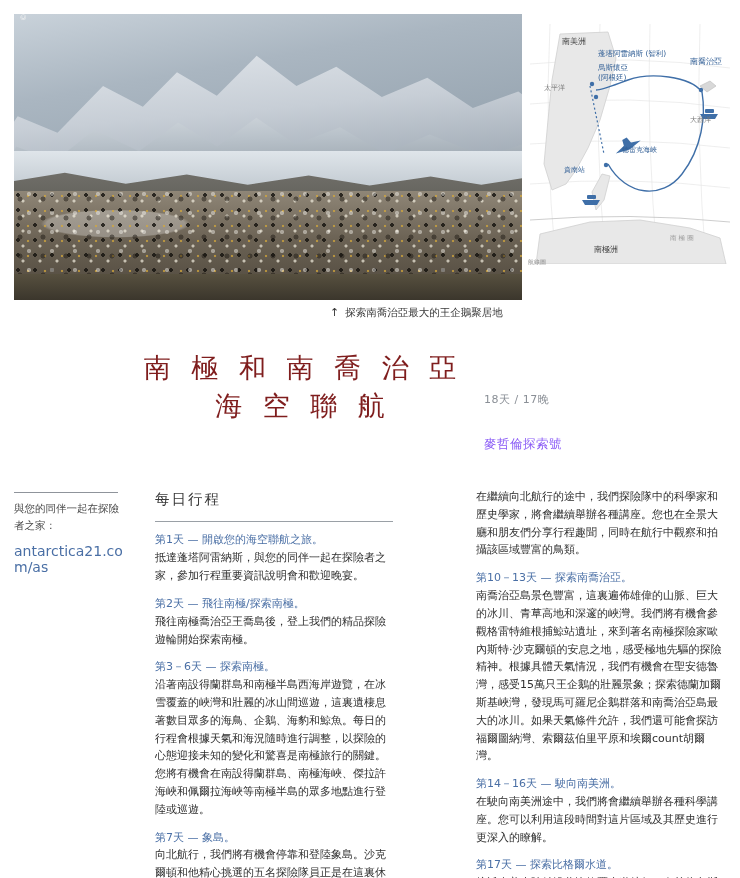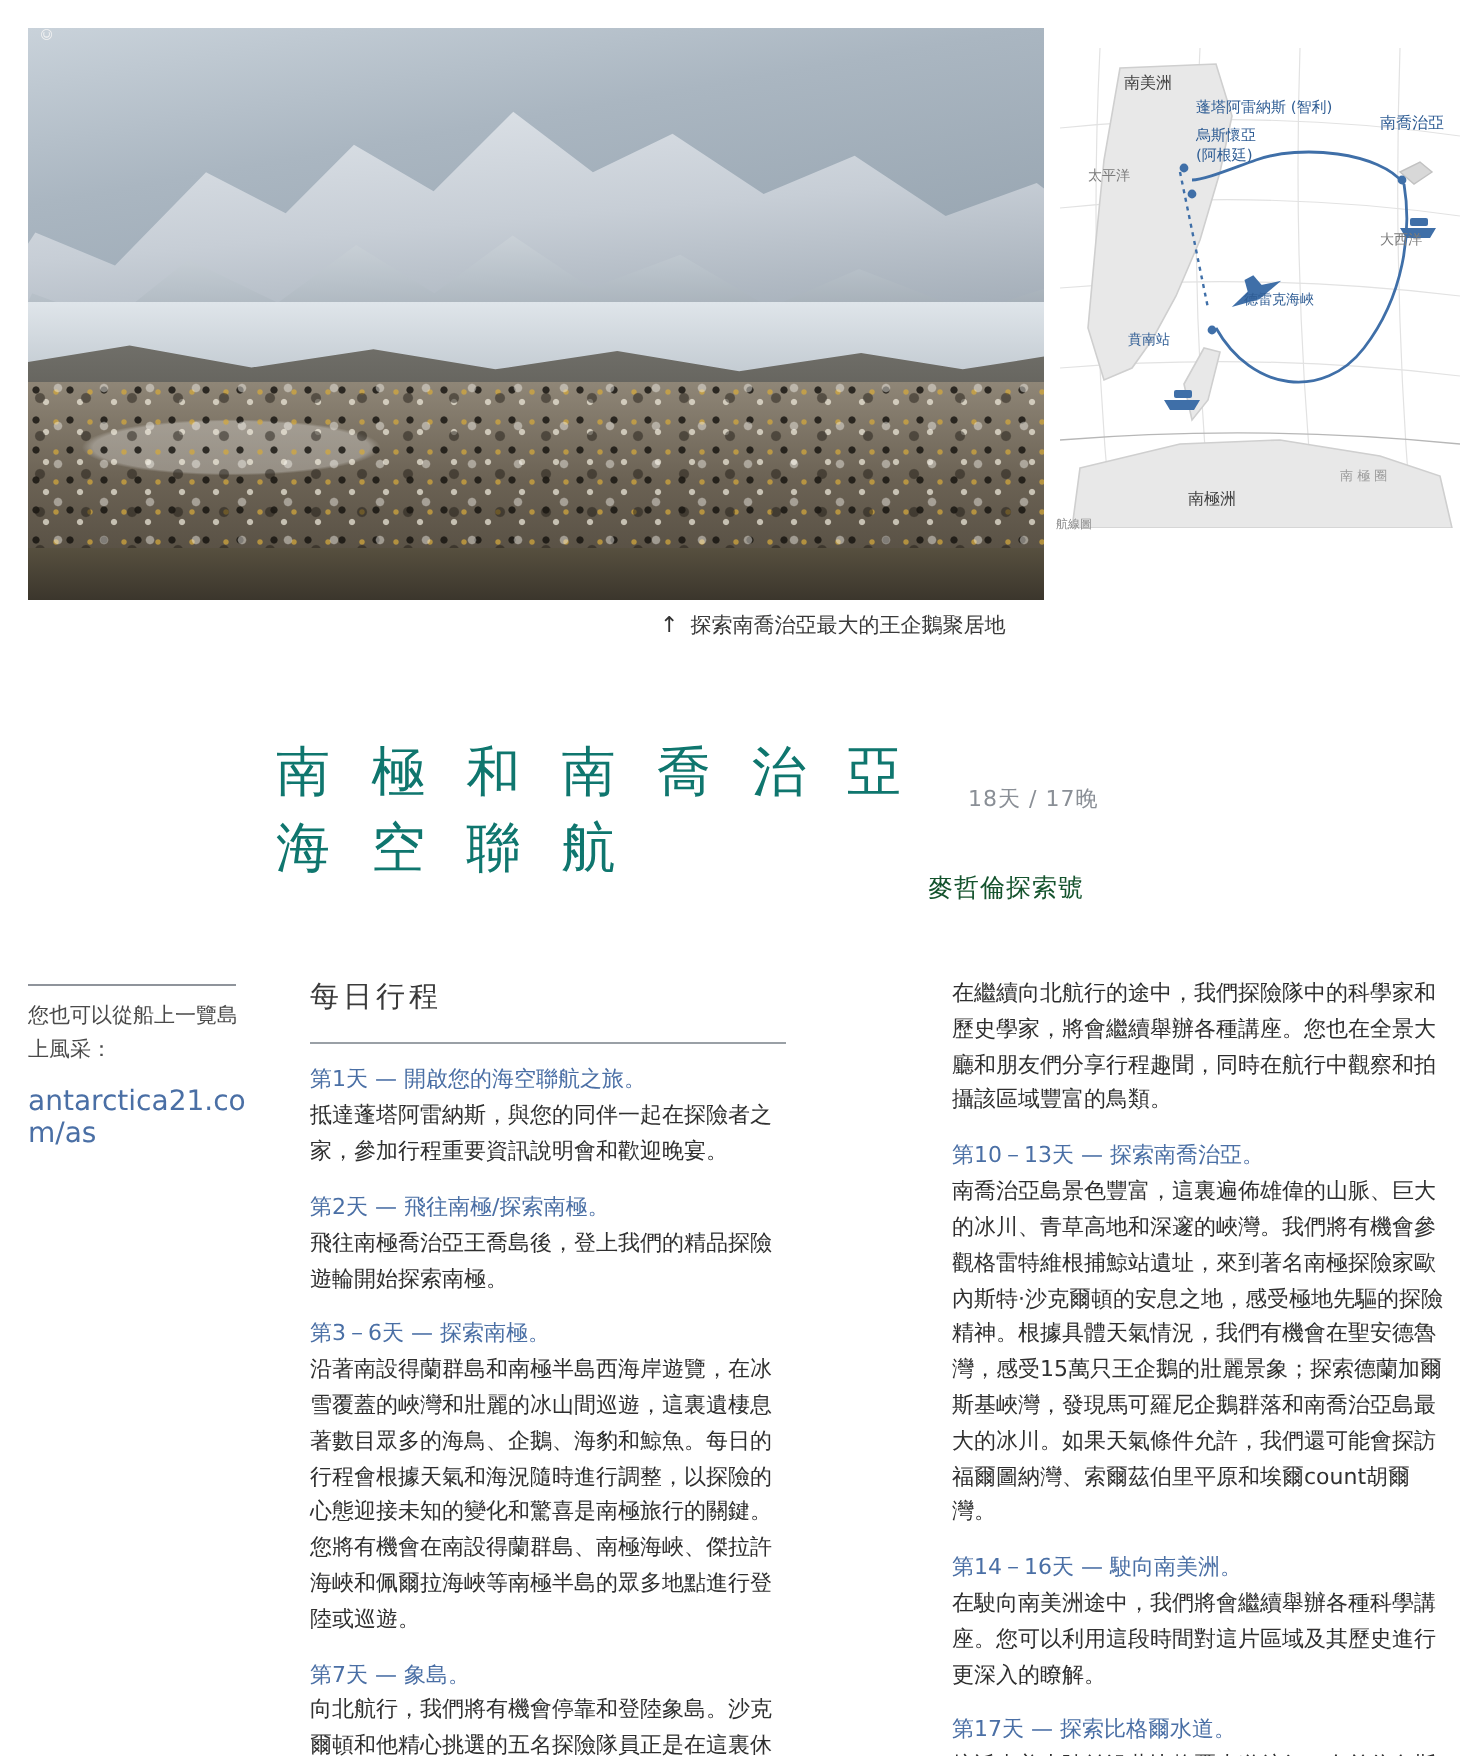--- a/index.html
+++ b/index.html
@@ -99,35 +99,35 @@
     width: 200px; height: 240px; text-decoration: underline;
   }
   .map svg { display:block; }
   .map-note {
     position:absolute; left: 528px; top: 258px;
     font-size: 6px; color:#8a8a8a;
   }
 
   
   .title {
-    position: absolute; left: 138px; top: 368px;
+    position: absolute; left: 138px; top: 349px;
     width: 330px;
-    text-align: left;
+    text-align: center;
     font-size: 27px; line-height: 1.42;
     letter-spacing: 6px;
-    color: #0f766e;
+    color: #7f1d1d;
     font-family: "DejaVu Serif", "Liberation Serif", serif;
   }
   .duration {
     position:absolute; left: 484px; top: 392px;
     font-size: 11px; color:#8a8f96; letter-spacing:.5px;
   }
   .ship {
-    position:absolute; left: 464px; top: 436px;
-    font-size: 12.5px; color:#14532d; letter-spacing:.5px;
+    position:absolute; left: 484px; top: 436px;
+    font-size: 12.5px; color:#8b5cf6; letter-spacing:.5px;
   }
 
   
   .leftinfo {
     position:absolute; left: 14px; top: 492px; width: 112px;
   }
   .leftinfo .rule {
     width: 104px; height:1px; background:#8f949b; margin-bottom:7px;
   }
   .leftinfo p {
@@ -245,21 +245,21 @@
 
   <div class="title">
     <div>南 極 和 南 喬 治 亞</div>
     <div>海 空 聯 航</div>
   </div>
   <div class="duration">18天 / 17晚</div>
   <div class="ship">麥哲倫探索號</div>
 
   <div class="leftinfo">
     <div class="rule"></div>
-    <p>您也可以從船上一覽島上風采：</p>
+    <p>與您的同伴一起在探險者之家：</p>
     <div class="url">antarctica21.com/as</div>
   </div>
 
   <div class="col col-left">
     <div class="col-head">每日行程</div>
     <div class="col-head-rule"></div>
 
     <div class="day">
       <span class="day-title">第1天 — 開啟您的海空聯航之旅。</span>
       <span class="day-body">抵達蓬塔阿雷納斯，與您的同伴一起在探險者之家，參加行程重要資訊說明會和歡迎晚宴。</span>

